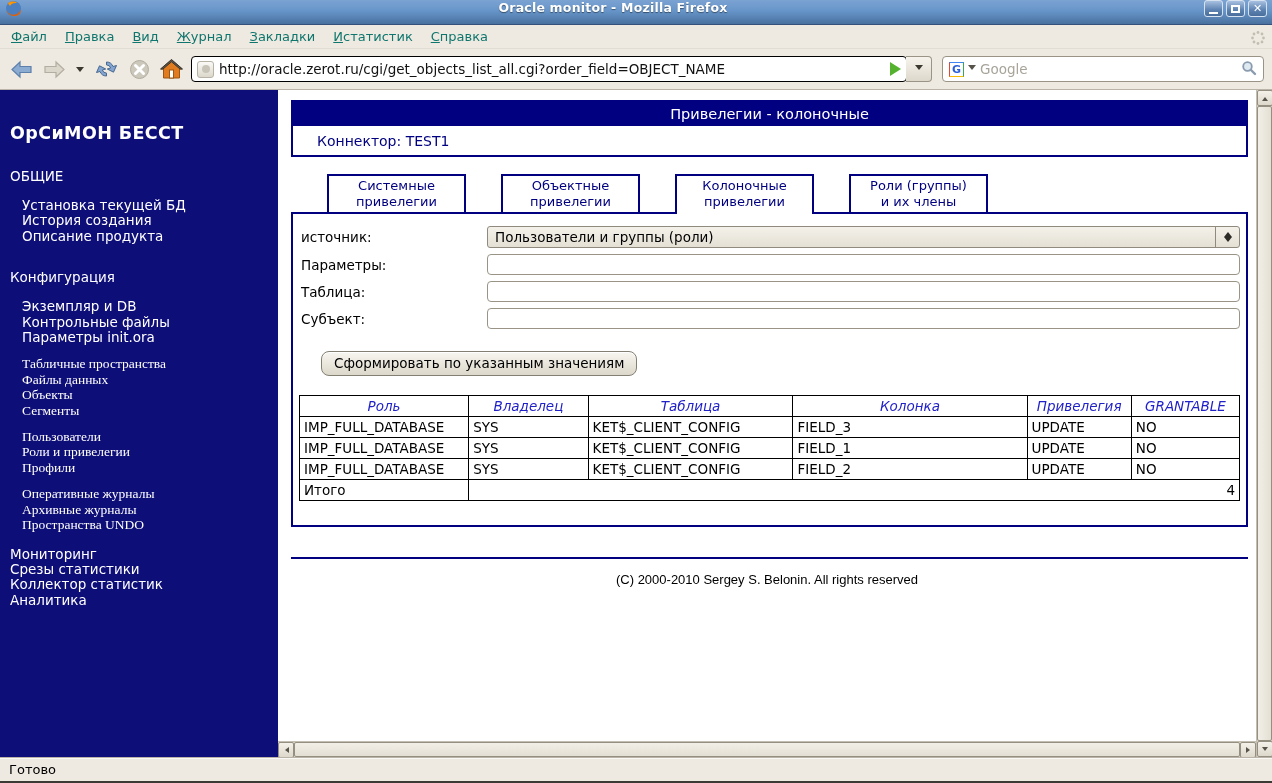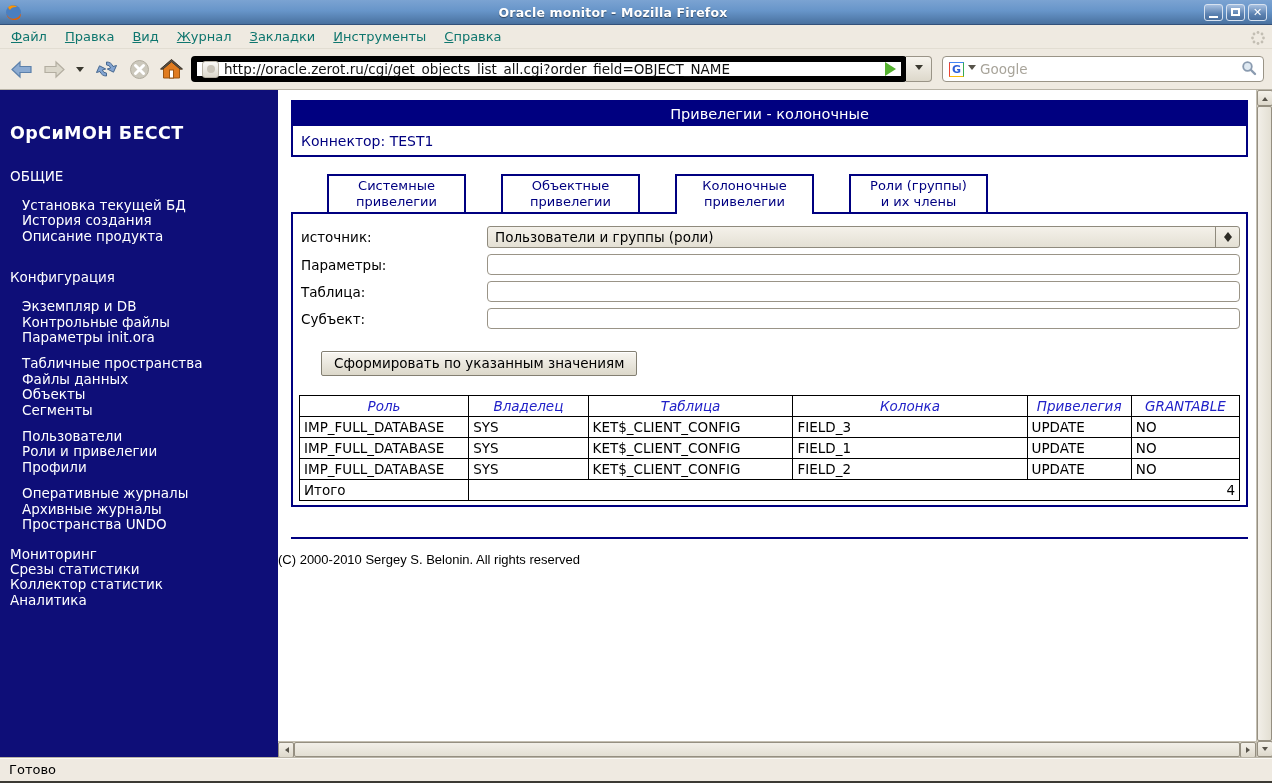--- a/index.html
+++ b/index.html
@@ -1,21 +1,21 @@
 <!DOCTYPE html>
 <html><head>
 <meta charset="utf-8">
 <style>
   * { margin:0; padding:0; box-sizing:border-box; }
   html,body { width:1272px; height:783px; overflow:hidden; }
   body { font-family:"DejaVu Sans", sans-serif; font-size:13px; background:#efeae1; }
 
   
   .titlebar {
-    height:25px; display:flex; align-items:center; padding:0 5px;
+    height:25px; display:flex; padding:0 5px;
     background:linear-gradient(#7ba3d2, #6795c9 45%, #49719f);
     border-bottom:1px solid #33517a;
   }
   .titlebar .fx-icon { width:17px; height:17px; flex:0 0 auto; }
   .title-text {
     flex:1; text-align:center; color:#fff; font-weight:bold; font-size:12.5px;
     text-shadow:0 1px 1px rgba(0,0,0,.45); letter-spacing:.2px;
   }
   .winbtns { display:flex; gap:3px; }
   .winbtn {
@@ -38,21 +38,21 @@
 
   .toolbar {
     height:41px; display:flex; align-items:center; gap:6px; padding:0 8px;
     background:#efeae1; border-bottom:1px solid #b9b4a7;
   }
   .tbtn { display:flex; align-items:center; justify-content:center; padding:2px; }
   .caret-down { width:0; height:0; border:4px solid transparent; border-top:5px solid #3a382f; margin-top:4px; }
 
   .urlbar {
     flex:1; height:26px; display:flex; align-items:center; gap:5px;
-    background:#fff; border:6px solid #000000; border-radius:4px; padding:0 5px;
+    background:#fff; border:1px solid #000000; border-radius:4px; padding:0 5px;
   }
   .favicon {
     width:17px; height:17px; border-radius:3px; border:1px solid #b7b2a5;
     background:linear-gradient(#fbfaf7,#dcd8cc); display:flex; align-items:center; justify-content:center;
   }
   .favicon i { width:8px; height:8px; border-radius:50%; background:#c9c4b8; display:block; }
   .url-input {
     flex:1; border:none; outline:none; font-family:"DejaVu Sans", sans-serif; font-size:13.5px; color:#111;
     background:transparent;
   }
@@ -80,72 +80,72 @@
 
   .sidebar {
     width:278px; background:#0e0e78; color:#fff; overflow:hidden; flex:0 0 auto;
     font-size:13.5px;
   }
   .sb-brand { margin:33px 8px 0 10px; font-size:17.5px; font-weight:bold; letter-spacing:.4px; }
   .sb-h { margin:25px 0 0 10px; }
   ul.sb-group { list-style:none; margin:14px 0 0 22px; }
   ul.sb-group li { line-height:15.4px; cursor:pointer; }
   ul.sb-group.flat { margin-left:10px; }
-  ul.sb-group.tight { margin-top:11px; }
+  ul.sb-group.tight { margin-top:11px;font-family:Liberation Serif, serif; }
 
   .frame { flex:1; display:flex; flex-direction:column; background:#fff; overflow:hidden; }
   .frame-body { flex:1; overflow:hidden; position:relative; color:#000; }
 
   
   .header-box { margin:10px 8px 0 13px; border:2px solid #000080; background:#fff; }
   .header-title { background:#000080; color:#fff; height:24px; line-height:24px; text-align:center; font-size:14.5px; }
-  .connector { color:#000080; font-size:14px; padding:7px 8px 6px; }
+  .connector { color:#000080; font-size:14px; padding:7px 8px 6px;margin-left:16px; }
 
   
   .tabs { display:flex; gap:35px; padding-left:49px; margin-top:17px; position:relative; z-index:2; margin-bottom:-2px; }
   .tab {
     border:2px solid #000080; background:#fff; color:#000080; text-align:center;
     font-size:13px; line-height:16px; padding:2px 19px; min-width:139px; cursor:pointer;
   }
   .tab.active { border-bottom:none; padding-bottom:4px; }
 
   
-  .panel { margin:0 8px 0 13px; border:2px solid #000080; background:#fff; padding:12px 6px 4px; position:relative; z-index:1; }
+  .panel { margin:0 8px 0 13px; border:2px solid #000080; background:#fff; padding:12px 6px 24px; position:relative; z-index:1; }
   .frow { display:flex; align-items:center; margin-bottom:6px; padding-left:2px; }
   .frow label { width:186px; font-size:13.5px; }
   .gtk-input {
     flex:1; height:21px; border:1px solid #9a9487; border-radius:4px; background:#fff;
     font-family:"DejaVu Sans", sans-serif; font-size:13px; padding:0 5px; outline:none;
   }
   .gtk-select {
     flex:1; height:22px; border:1px solid #8f8a7d; border-radius:3px;
     background:linear-gradient(#f4f1ea,#e4e0d4); display:flex; align-items:center; cursor:pointer;
   }
   .gtk-select .val { flex:1; padding:0 7px; font-size:13.5px; color:#000; }
   .gtk-select .spin { width:24px; align-self:stretch; border-left:1px solid #8f8a7d; display:flex; flex-direction:column; align-items:center; justify-content:center; gap:2px; }
   .tri-up-s { width:0; height:0; border:4px solid transparent; border-bottom:5px solid #2e2c26; margin-bottom:-1px;}
   .tri-dn-s { width:0; height:0; border:4px solid transparent; border-top:5px solid #2e2c26; margin-top:-1px;}
 
   .gtk-button {
-    margin:16px 4px 0 22px; display:inline-block; border:1px solid #837f72; border-radius:2px;
+    margin:16px 4px 0 22px; display:inline-block; border:1px solid #837f72; border-radius:8px;
     background:linear-gradient(#f8f6f1,#dcd8ca); font-family:"DejaVu Sans", sans-serif;
     font-size:13.5px; padding:3px 12px 4px; cursor:pointer; box-shadow:0 1px 0 #fff inset;
   }
 
   table.data { border-collapse:collapse; width:100%; margin-top:19px; table-layout:fixed; }
   table.data th, table.data td {
     border:1px solid #000; height:21px; padding:0 4px; font-size:13.5px;
     overflow:hidden; white-space:nowrap;
   }
   table.data th { color:#2121c8; font-weight:normal; text-align:center;font-style:italic; }
   table.data td { text-align:left; }
   table.data td.total-val { text-align:right; }
 
   .hr-line { height:2px; background:#000080; margin:30px 8px 0 13px; }
-  .copyright { text-align:left; margin-top:13px; font-family:"Liberation Sans", sans-serif; font-size:13px; color:#000; }
+  .copyright { text-align:center; margin-top:13px; font-family:"Liberation Sans", sans-serif; font-size:13px; color:#000; }
 
   
   .hscroll { height:16px; display:flex; background:#d8d3c6; border-top:1px solid #c3beb1; }
   .vscroll { width:16px; display:flex; flex-direction:column; background:#d8d3c6; border-left:1px solid #c3beb1; flex:0 0 auto; }
   .sbtn { width:16px; height:16px; flex:0 0 auto; background:linear-gradient(#f4f1ea,#ddd8cb); border:1px solid #958f81; border-radius:2px; display:flex; align-items:center; justify-content:center; }
   .vthumb { flex:1; margin:0; background:linear-gradient(90deg,#f2efe8,#e3dfd3); border:1px solid #958f81; border-radius:2px; }
   .hthumb { flex:1; background:linear-gradient(#f2efe8,#e3dfd3); border:1px solid #958f81; border-radius:2px; }
   .tri-up { width:0; height:0; border:3px solid transparent; border-bottom:4px solid #57534a; margin-top:-2px; }
   .tri-dn { width:0; height:0; border:3px solid transparent; border-top:4px solid #57534a; margin-bottom:-2px; }
   .tri-lf { width:0; height:0; border:3px solid transparent; border-right:4px solid #57534a; margin-left:-2px; }
@@ -187,21 +187,21 @@
     <span class="menu-item"><span class="mn">Ф</span><span>айл</span></span>
 
     <span class="menu-item"><span class="mn">П</span><span>равка</span></span>
 
     <span class="menu-item"><span class="mn">В</span><span>ид</span></span>
 
     <span class="menu-item"><span class="mn">Ж</span><span>урнал</span></span>
 
     <span class="menu-item"><span class="mn">З</span><span>акладки</span></span>
 
-    <span class="menu-item"><span class="mn">И</span><span>нструменты</span></span>
+    <span class="menu-item"><span class="mn">И</span><span>статистик</span></span>
 
     <span class="menu-item"><span class="mn">С</span><span>правка</span></span>
   </div>
 <span class="throbber" style="position:absolute; right:6px; top:30px;">
   <svg width="16" height="16" viewBox="0 0 16 16" fill="#b9b4a8">
     <circle cx="8" cy="2.5" r="1.4"></circle>
       <circle cx="12" cy="4" r="1.4"></circle>
       <circle cx="13.5" cy="8" r="1.4"></circle>
       <circle cx="12" cy="12" r="1.4"></circle>
     <circle cx="8" cy="13.5" r="1.4"></circle>

